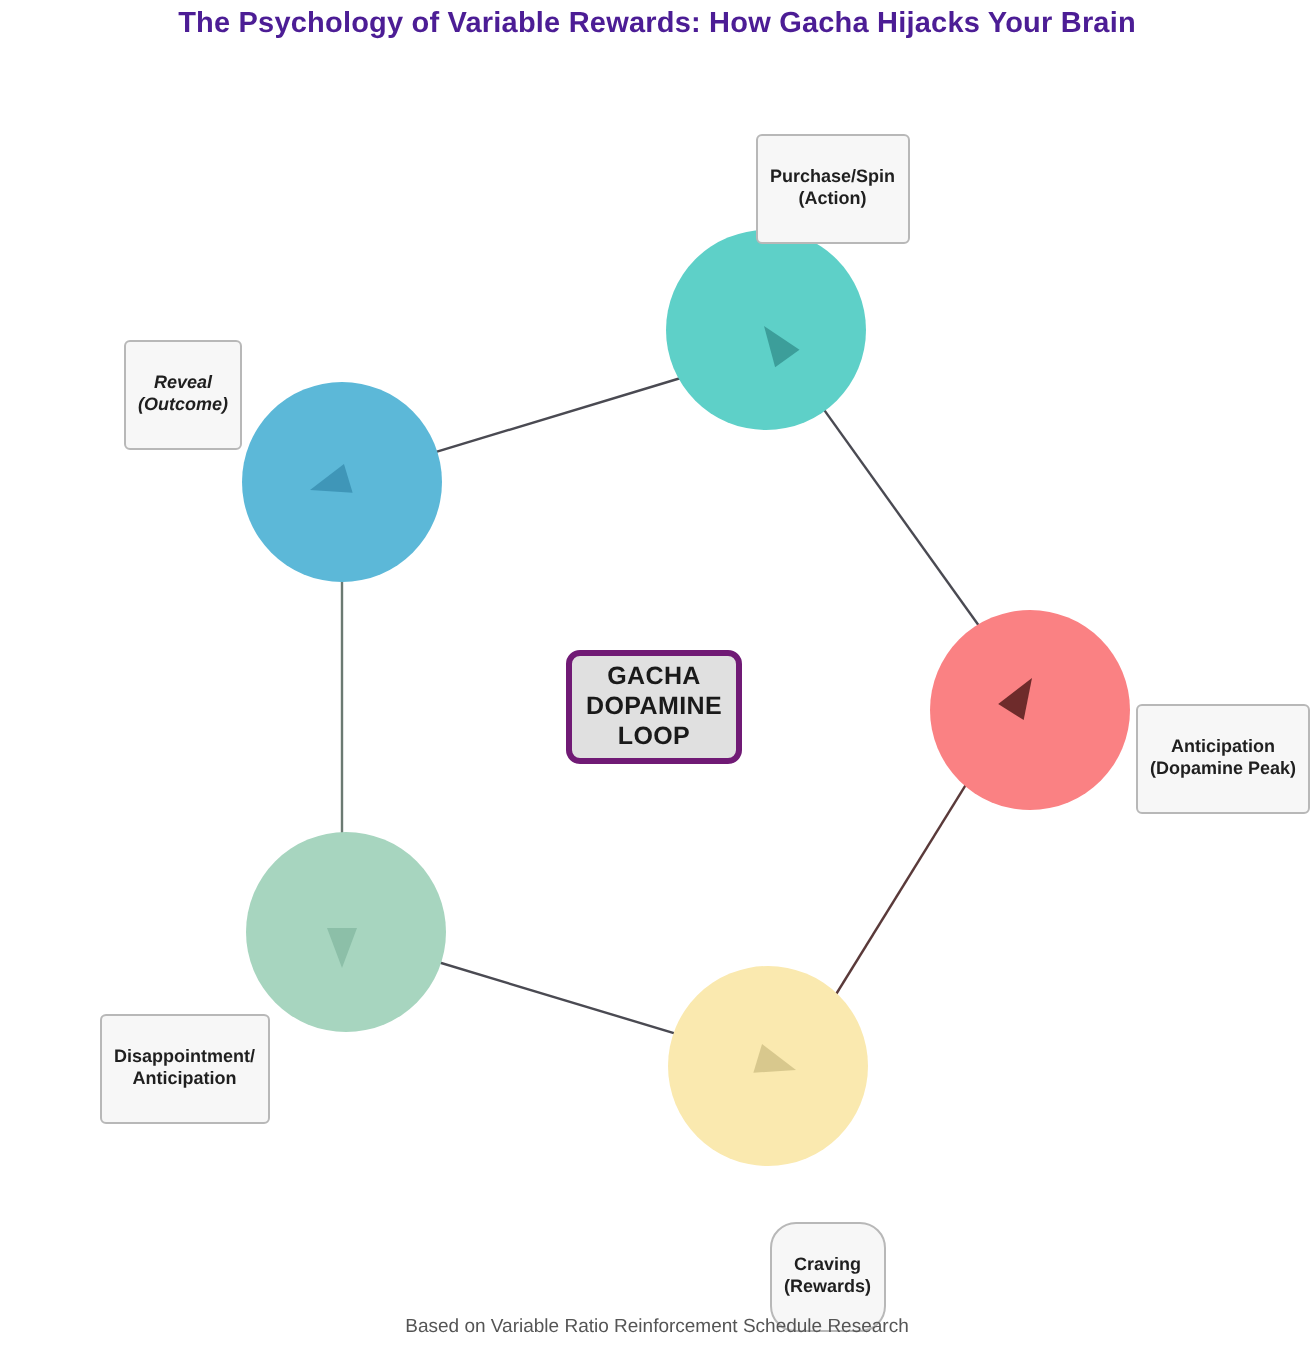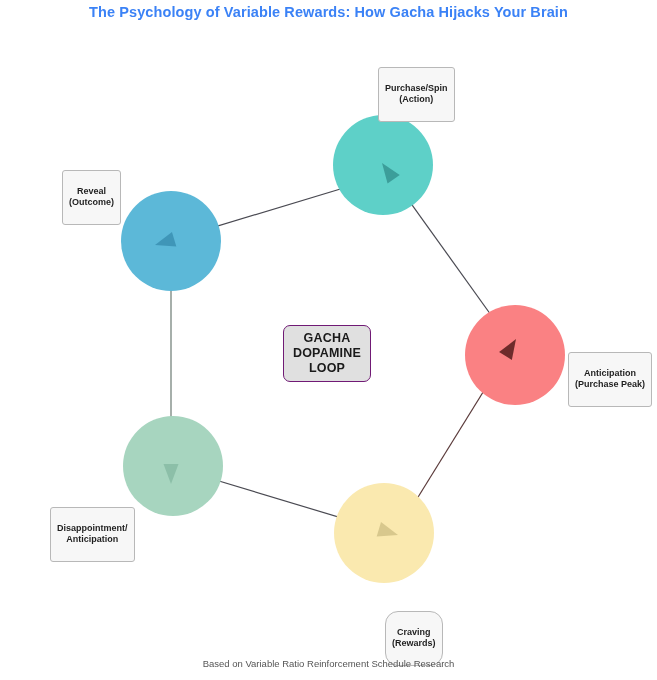--- a/index.html
+++ b/index.html
@@ -21,21 +21,21 @@
     height: 680px;
   }
   .title {
     position: absolute;
     left: 0;
     top: 4px;
     width: 657px;
     text-align: center;
     font-size: 14.5px;
     font-weight: bold;
-    color: #3b82f6;
+    color: #4c1d95;
     letter-spacing: 0.1px;
   }
   .footnote {
     position: absolute;
     left: 0;
     top: 658px;
     width: 657px;
     text-align: center;
     font-size: 9.5px;
     color: #555555;
@@ -61,21 +61,21 @@
     white-space: nowrap;
     box-sizing: border-box;
   }
   .center-box {
     position: absolute;
     left: 283px;
     top: 325px;
     width: 88px;
     height: 57px;
     background: #e0e0e0;
-    border: 1px solid #701a75;
+    border: 3px solid #701a75;
     border-radius: 7px;
     display: flex;
     align-items: center;
     justify-content: center;
     text-align: center;
     font-size: 12.5px;
     font-weight: bold;
     line-height: 1.18;
     color: #1a1a1a;
     letter-spacing: 0.2px;
@@ -116,21 +116,21 @@
   <div class="center-box">
     <span>
       <span>GACHA</span><br>
       <span>DOPAMINE</span><br>
       <span>LOOP</span>
     </span>
   </div>
 
   <div id="labels-layer">
       <div class="node-label" style="left: 378px; top: 67px;"><span>Purchase/Spin</span><br><span>(Action)</span></div>
-      <div class="node-label" style="left: 62px; top: 170px;"><span>Reveal</span><br><span>(Outcome)</span></div>
+      <div class="node-label" style="left: 62px; top: 170px; font-style: italic;"><span>Reveal</span><br><span>(Outcome)</span></div>
       <div class="node-label" style="left: 50px; top: 507px;"><span>Disappointment/</span><br><span>Anticipation</span></div>
       <div class="node-label" style="left: 385px; top: 611px; border-radius: 13px;"><span>Craving</span><br><span>(Rewards)</span></div>
-      <div class="node-label" style="left: 568px; top: 337px; margin-top: 15px;"><span>Anticipation</span><br><span>(Purchase Peak)</span></div>
+      <div class="node-label" style="left: 568px; top: 337px; margin-top: 15px;"><span>Anticipation</span><br><span>(Dopamine Peak)</span></div>
     </div>
 
   <div class="footnote">Based on Variable Ratio Reinforcement Schedule Research</div>
 
 </div>
 
 </body></html>

